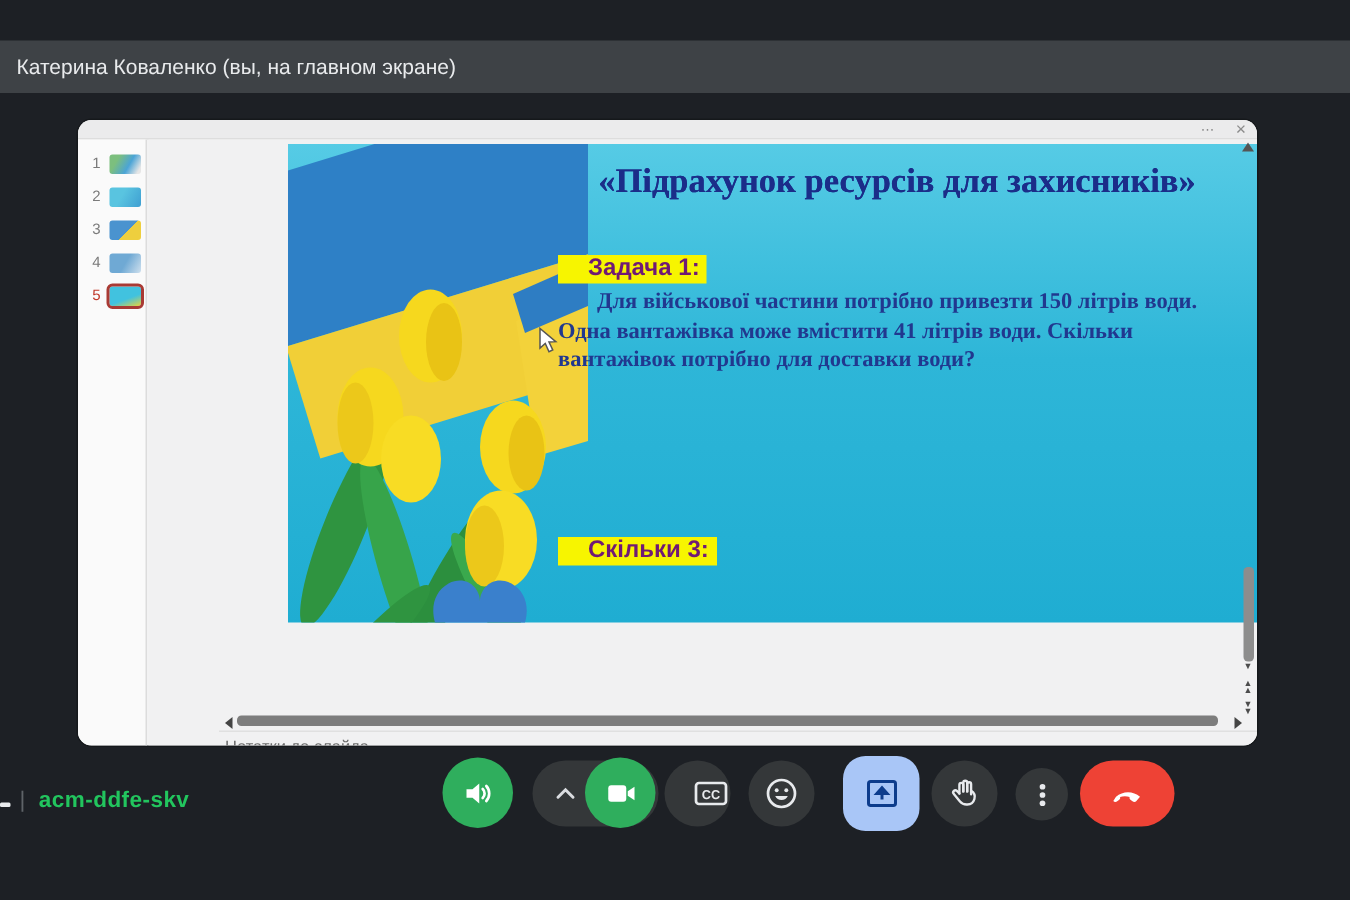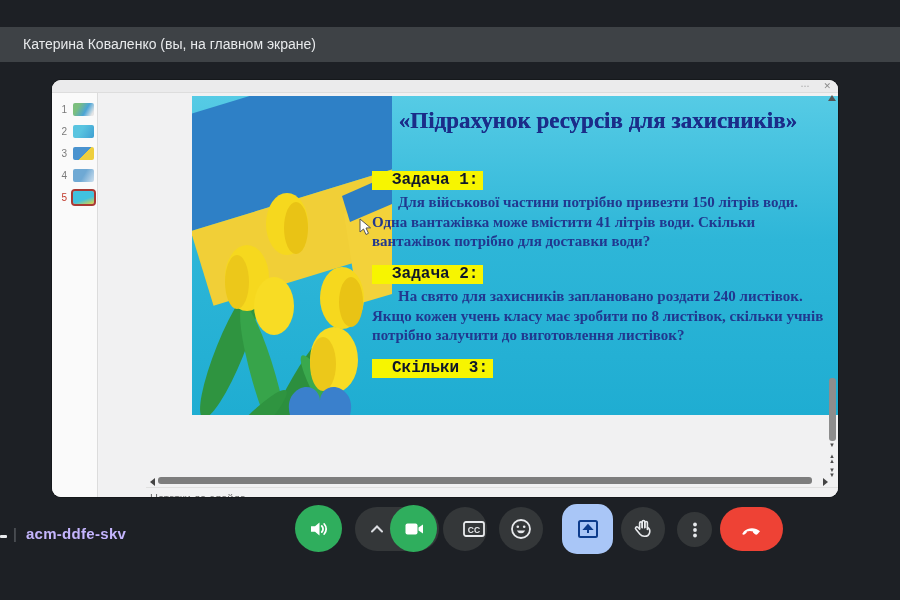--- a/index.html
+++ b/index.html
@@ -1,20 +1,20 @@
 <!DOCTYPE html>
 <html><head>
 <meta charset="utf-8">
 <style>
   html,body{margin:0;padding:0;background:#101216;}
   #stage{position:relative;width:900px;height:600px;background:#1d2025;overflow:hidden;
          font-family:"Liberation Sans",sans-serif;}
   
   .banner{position:absolute;left:0;top:27px;width:900px;height:35px;background:#3e4246;
-          color:#e8eaec;font-size:14px;line-height:35px;padding-left:23px;box-sizing:border-box;}
+          color:#e8eaec;font-size:14px;line-height:35px;padding-left:11px;box-sizing:border-box;}
   
   .appwin{position:absolute;left:52px;top:80px;width:786px;height:417px;background:#f2f2f3;
           border-radius:9px;overflow:hidden;box-shadow:0 0 0 1px rgba(0,0,0,.25);}
   .titlebar{position:absolute;left:0;top:0;width:100%;height:12px;background:#ebebec;
             border-bottom:1px solid #dddddd;display:flex;justify-content:flex-end;align-items:center;}
   .titlebar .glyph{color:#8b8b8b;font-size:9px;line-height:10px;padding:0 7px;cursor:default;}
   
   .rail{position:absolute;left:0;top:13px;bottom:0;width:46px;background:#fafafa;
         border-right:1px solid #dcdcdc;padding-top:9px;box-sizing:border-box;}
   .thumbrow{display:flex;align-items:center;height:15px;margin:0 0 7px 7px;gap:6px;}
@@ -28,22 +28,22 @@
   .mini5{background:linear-gradient(160deg,#41c2df 60%,#e8d43a 100%);}
   .thumbrow.sel .mini{outline:2px solid #a93a34;outline-offset:0;}
   
   .canvas{position:absolute;left:47px;top:13px;right:0;bottom:0;background:#f1f1f2;}
   .slide{position:absolute;left:93px;top:3px;width:667px;height:319px;overflow:hidden;
          background:linear-gradient(180deg,#56cbe5 0%,#2eb6d8 45%,#1fadd2 100%);}
   .slide-title{position:absolute;left:150px;top:12px;width:512px;text-align:center;
          font-family:"Liberation Serif",serif;font-weight:700;font-size:23px;color:#1b2d89;
          text-shadow:0 0 .4px #1b2d89;}
   .task{position:absolute;left:180px;width:487px;}
-  .task .lbl{display:inline-block;background:#f7f500;color:#0f172a;
-         font-family:Liberation Mono, monospace;font-weight:700;font-size:16px;
+  .task .lbl{display:inline-block;background:#f7f500;color:#701a75;
+         font-family:Liberation Sans, sans-serif;font-weight:700;font-size:16px;
          padding:0 5px 1px 20px;text-align:center;}
   .task .body{margin:3px 0 0 0;font-family:"Liberation Serif",serif;font-weight:600;
          font-size:15px;line-height:19.5px;color:#21388f;white-space:pre-line;text-indent:26px;}
   .t1{top:74px}.t2{top:168px}.t3{top:262px}
   .photo{position:absolute;left:0;top:0;}
   .cursor{position:absolute;left:166px;top:122px;}
   
   .vtrack-up{position:absolute;right:2px;top:2px;width:0;height:0;
       border-left:4px solid transparent;border-right:4px solid transparent;border-bottom:6px solid #555;}
   .vthumb{position:absolute;right:2px;top:285px;width:7px;height:63px;background:#8d8d8d;border-radius:3px;}
@@ -53,21 +53,21 @@
       border-top:4px solid transparent;border-bottom:4px solid transparent;border-right:5px solid #444;}
   .hthumb{position:absolute;left:8px;right:4px;top:0;height:7px;background:#7d7d7d;border-radius:3px;}
   .harrow-r{position:absolute;right:-12px;top:1px;width:0;height:0;
       border-top:4px solid transparent;border-bottom:4px solid transparent;border-left:5px solid #444;}
   .notes-sep{position:absolute;left:47px;right:0;top:394px;height:1px;background:#e0e0e0;}
   .notes{position:absolute;left:51px;top:399px;font-size:11px;color:#6d6d6d;}
   
   .codewrap{position:absolute;left:0;top:523px;height:20px;display:flex;align-items:center;color:#fff;}
   .frag{width:7px;height:3px;background:#e8eaed;border-radius:1px;margin-top:6px;}
   .pipe{color:#5f6368;font-size:15px;margin:0 9px 0 6px;}
-  .code{font-size:15px;font-weight:700;letter-spacing:.3px;color:#c4b5fd;}
+  .code{font-size:15px;font-weight:700;letter-spacing:.3px;color:#22c55e;}
   .ctl{position:absolute;display:flex;align-items:center;justify-content:center;cursor:pointer;}
   .circ{border-radius:50%;}
   .dark{background:#343739;}
   .green{background:#2fae5d;}
   .c-speaker{left:295px;top:505px;width:47px;height:47px;}
   .campill{left:355px;top:507px;width:84px;height:44px;background:#343739;border-radius:22px;
            position:absolute;display:flex;align-items:center;}
   .chev{margin-left:15px;}
   .c-cam{left:390px;top:505px;width:47px;height:47px;}
   .c-cc{left:443px;top:507px;width:44px;height:44px;justify-content:flex-end;}
@@ -151,26 +151,20 @@
         </svg>
 
         <div class="slide-title">«Підрахунок ресурсів для захисників»</div>
 
         <div class="task t1">
           <span class="lbl">Задача 1:</span>
           <p class="body">Для військової частини потрібно привезти 150 літрів води.
 Одна вантажівка може вмістити 41 літрів води. Скільки
 вантажівок потрібно для доставки води?</p>
         </div>
-        <div class="task t2">
-          <span class="lbl">Задача 2:</span>
-          <p class="body">На свято для захисників заплановано роздати 240 листівок.
-Якщо кожен учень класу має зробити по 8 листівок, скільки учнів
-потрібно залучити до виготовлення листівок?</p>
-        </div>
         <div class="task t3">
           <span class="lbl">Скільки 3:</span>
         </div>
 
         <svg class="cursor" width="14" height="18" viewBox="0 0 14 18">
           <path d="M2 1 L2 14 L5.5 11 L8 16.5 L10.5 15.3 L8 10 L12.5 9.8 Z" fill="#ffffff" stroke="#555" stroke-width="1"></path>
         </svg>
       </div>
 
       <div class="vtrack-up"></div>

